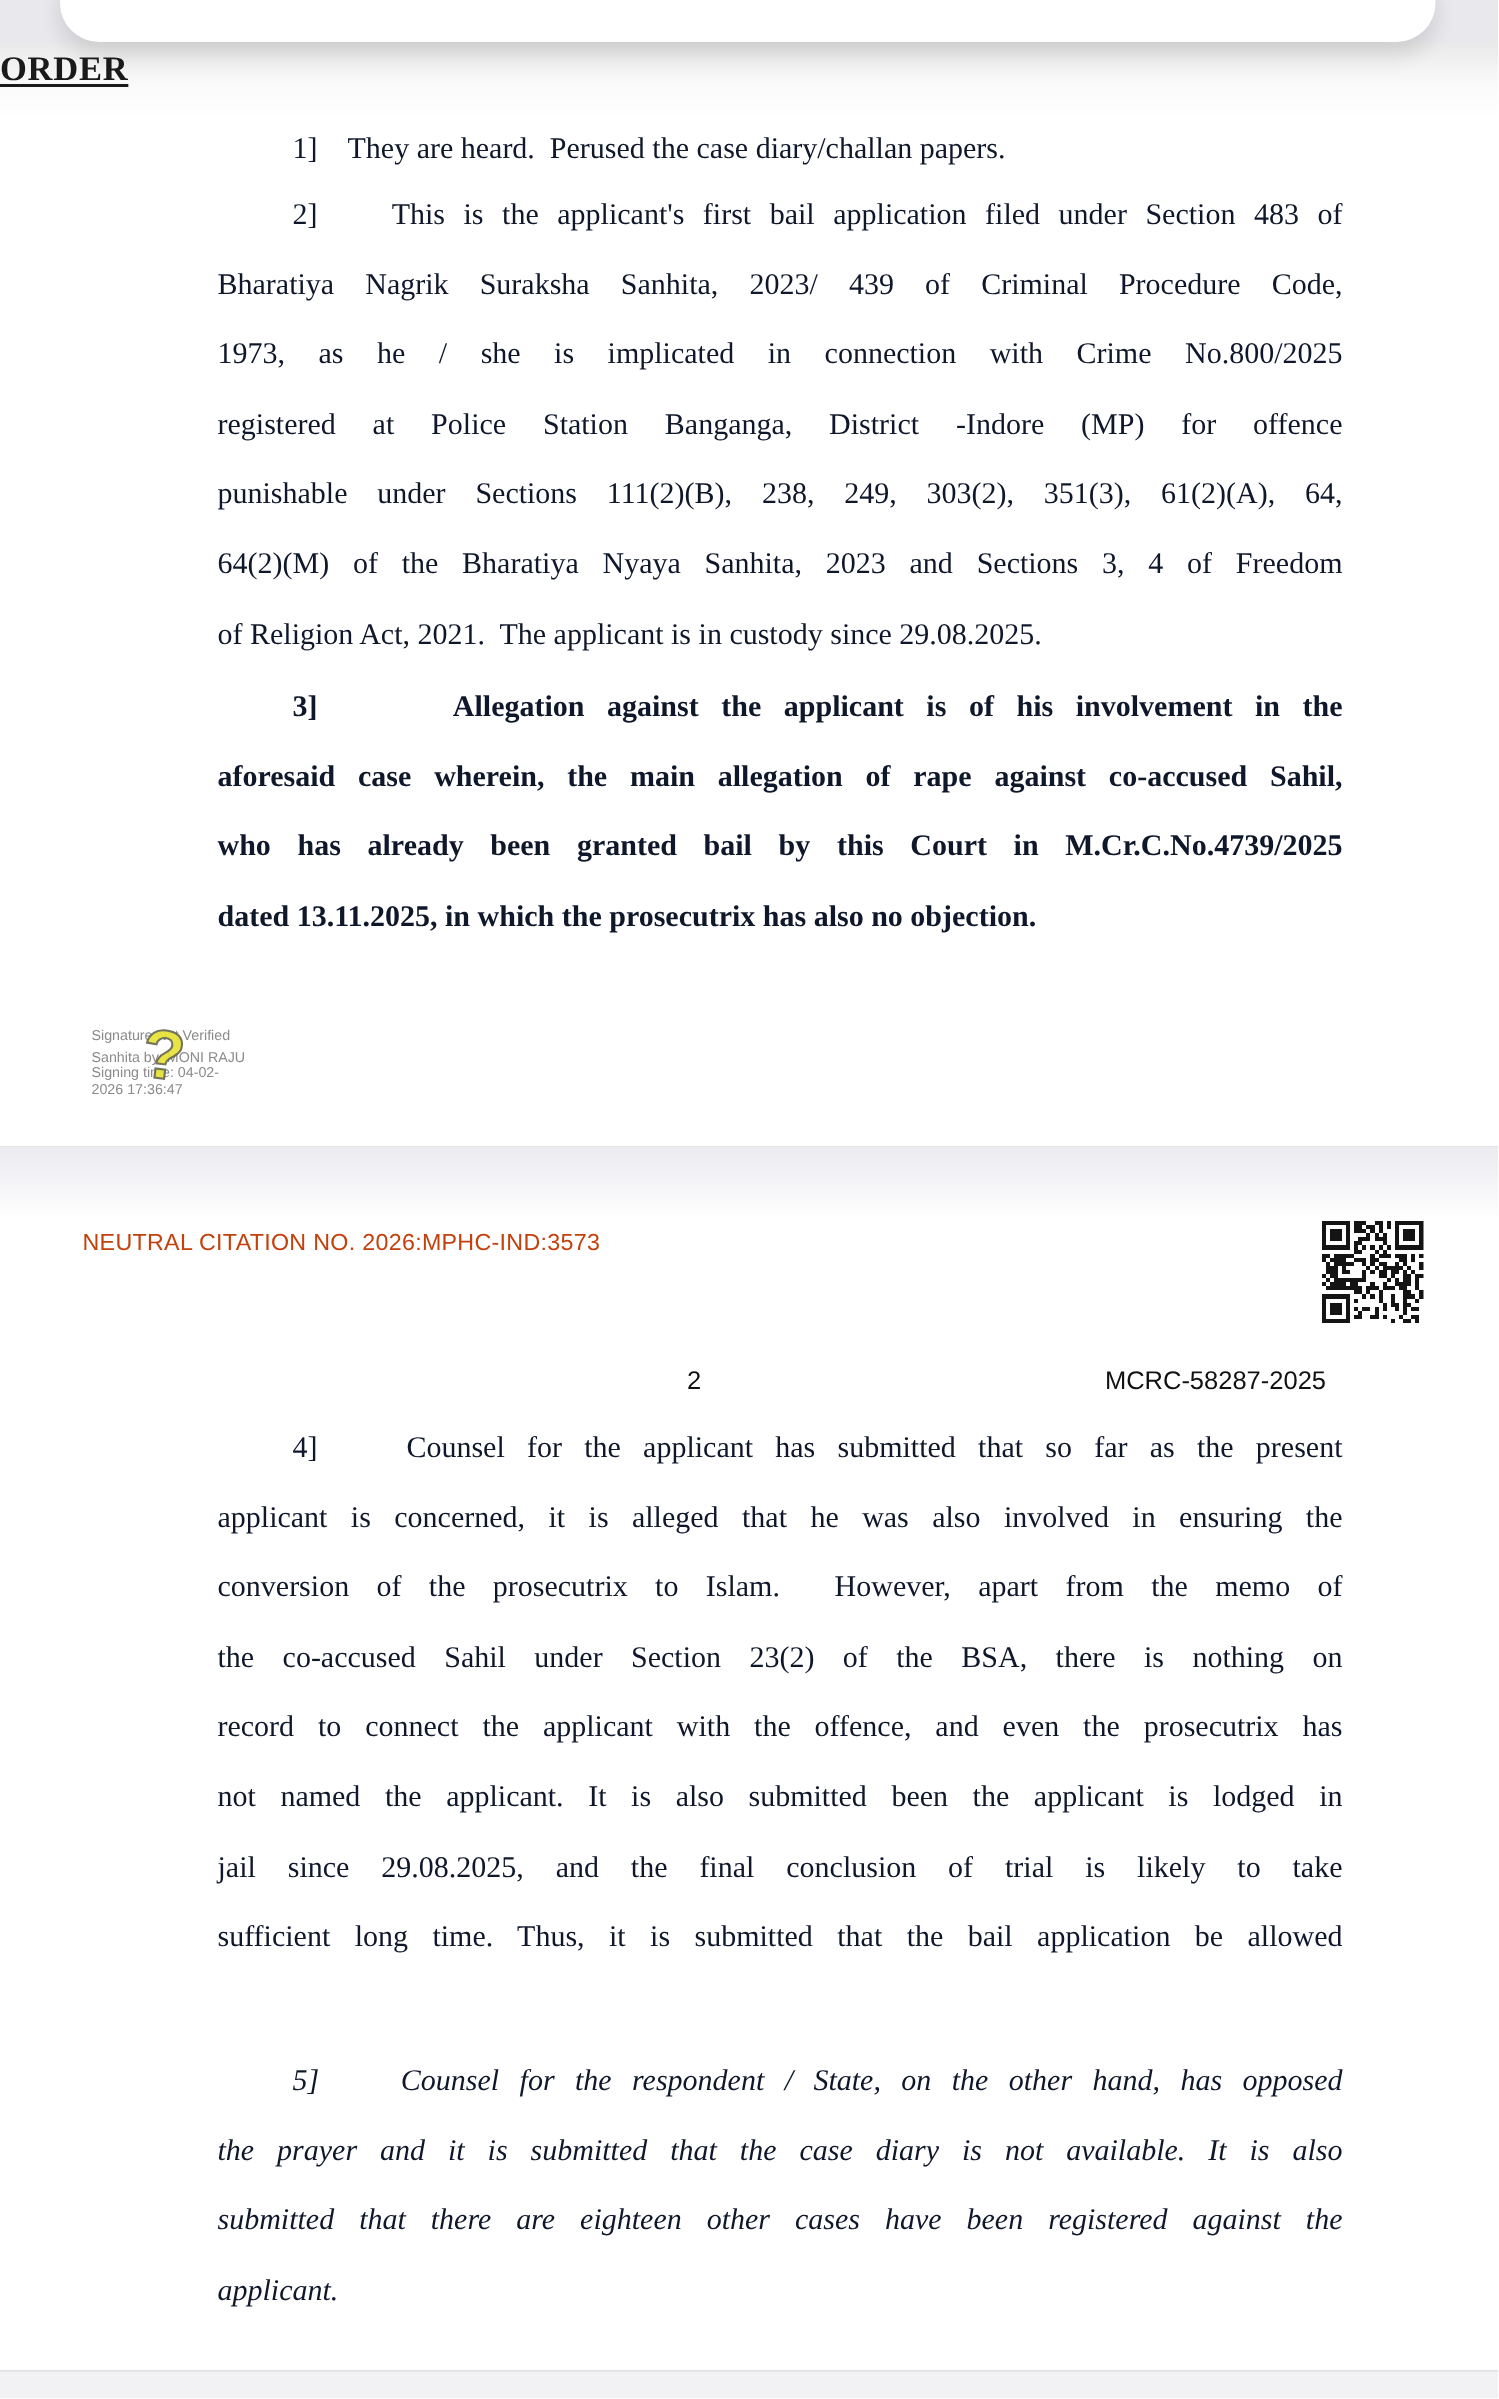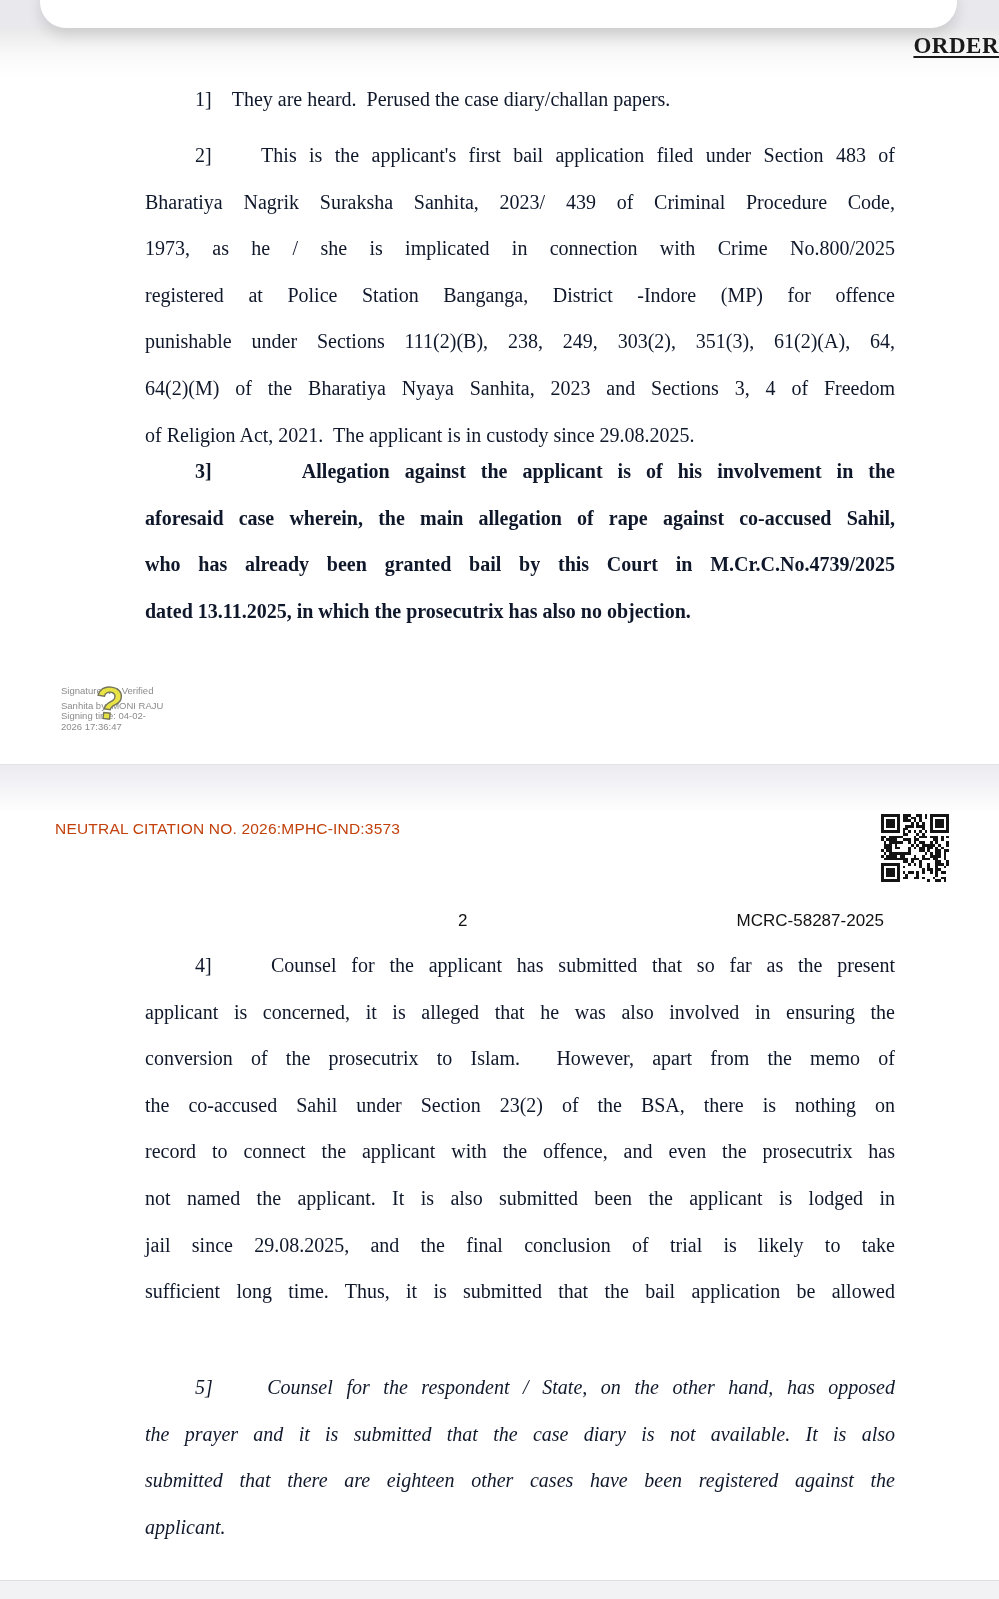--- a/index.html
+++ b/index.html
@@ -7,31 +7,31 @@
         font-family:"Liberation Serif",serif;color:#1b1b1b;}
 
   
   .top-zone{position:absolute;left:0;top:0;width:999px;height:28px;background:#e9e9ed;}
   .top-fade{position:absolute;left:0;top:28px;width:999px;height:52px;
             background:linear-gradient(180deg,rgba(0,0,0,0.085),rgba(0,0,0,0.02) 55%,rgba(0,0,0,0));}
   .top-card{position:absolute;left:40px;top:-26px;width:917px;height:54px;background:#ffffff;
             border-radius:26px;box-shadow:0 8px 14px rgba(0,0,0,0.12);}
 
   
-  .order-heading{position:absolute;left:0;top:33px;width:999px;margin:0;text-align:right;
+  .order-heading{position:absolute;left:0;top:33px;width:999px;margin:0;text-align:left;
                  font-size:23px;font-weight:bold;letter-spacing:0.5px;
                  text-decoration:underline;text-underline-offset:3px;color:#1a1a1a;}
 
   
   .para{position:absolute;left:145px;width:750px;font-size:20px;color:#0f172a;}
   .tline{height:46.6px;line-height:46.6px;}
   .tline.just{text-align:justify;text-align-last:justify;}
   .tline.ind{padding-left:50px;}
   #para-p1{top:76px;}
-  #para-p2{top:132px;font-family:Liberation Serif, serif;}
+  #para-p2{top:120px;font-family:Liberation Serif, serif;}
   #para-p3{top:448px;font-weight:bold;}
   #para-p4{top:942px;}
   #para-p5{top:1364px;font-style:italic;}
 
   
   .sig{position:absolute;left:18px;top:686px;width:180px;
        font-family:"Liberation Sans",sans-serif;font-size:9.5px;line-height:10.5px;color:#8b8b8b;margin-left:43px;}
   .sig-status{margin-bottom:4px;}
   .sig-mark{position:absolute;left:34px;top:-6px;font-size:46px;line-height:46px;font-weight:bold;
             font-family:"Liberation Sans",sans-serif;transform:rotate(7deg);

